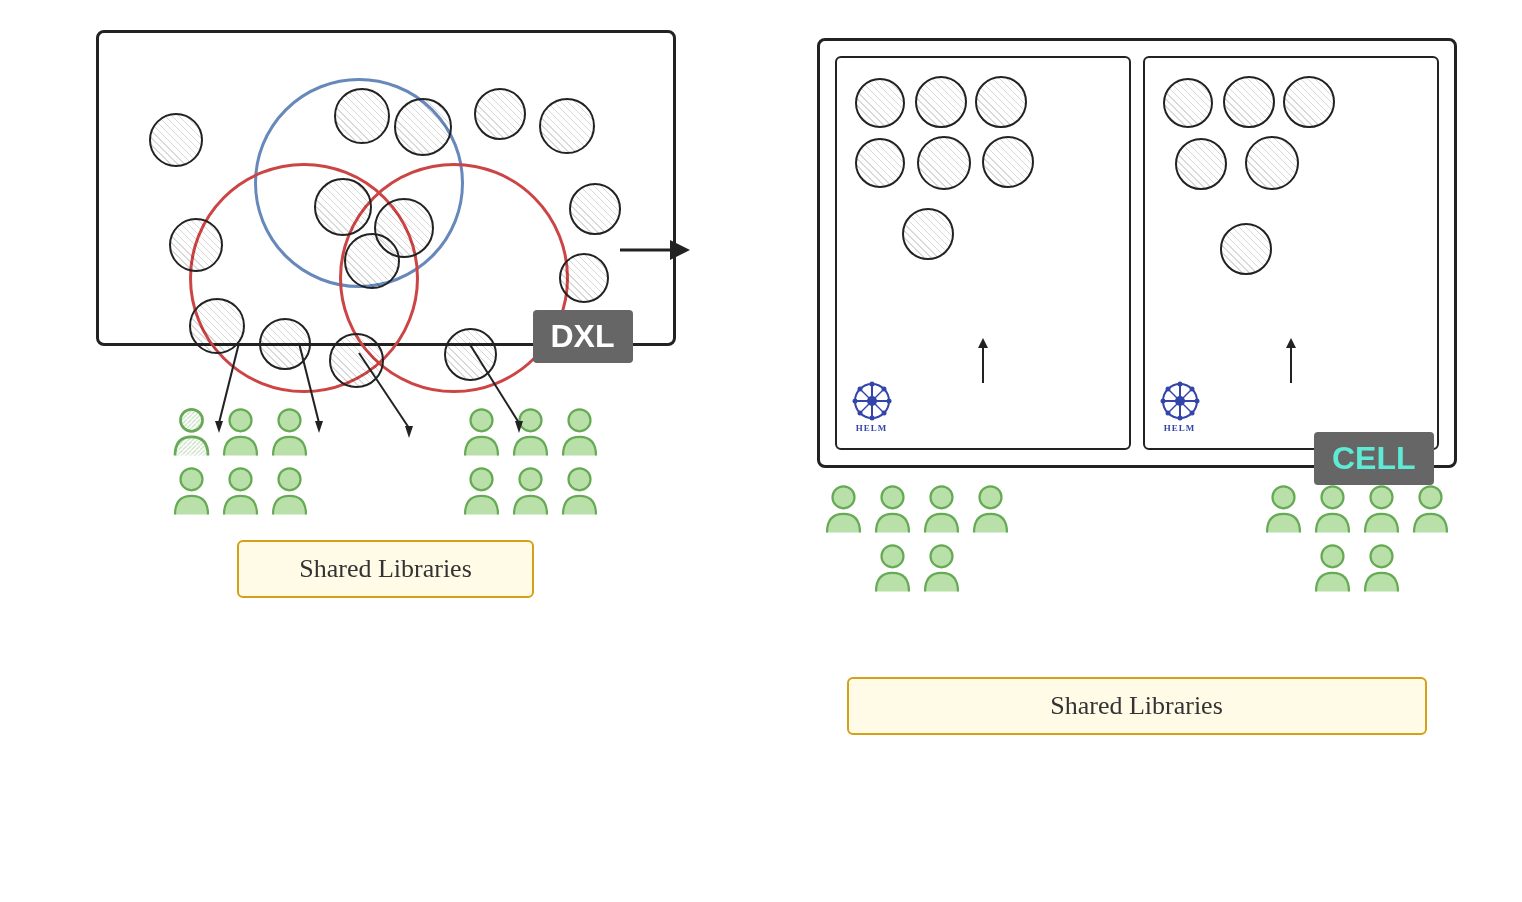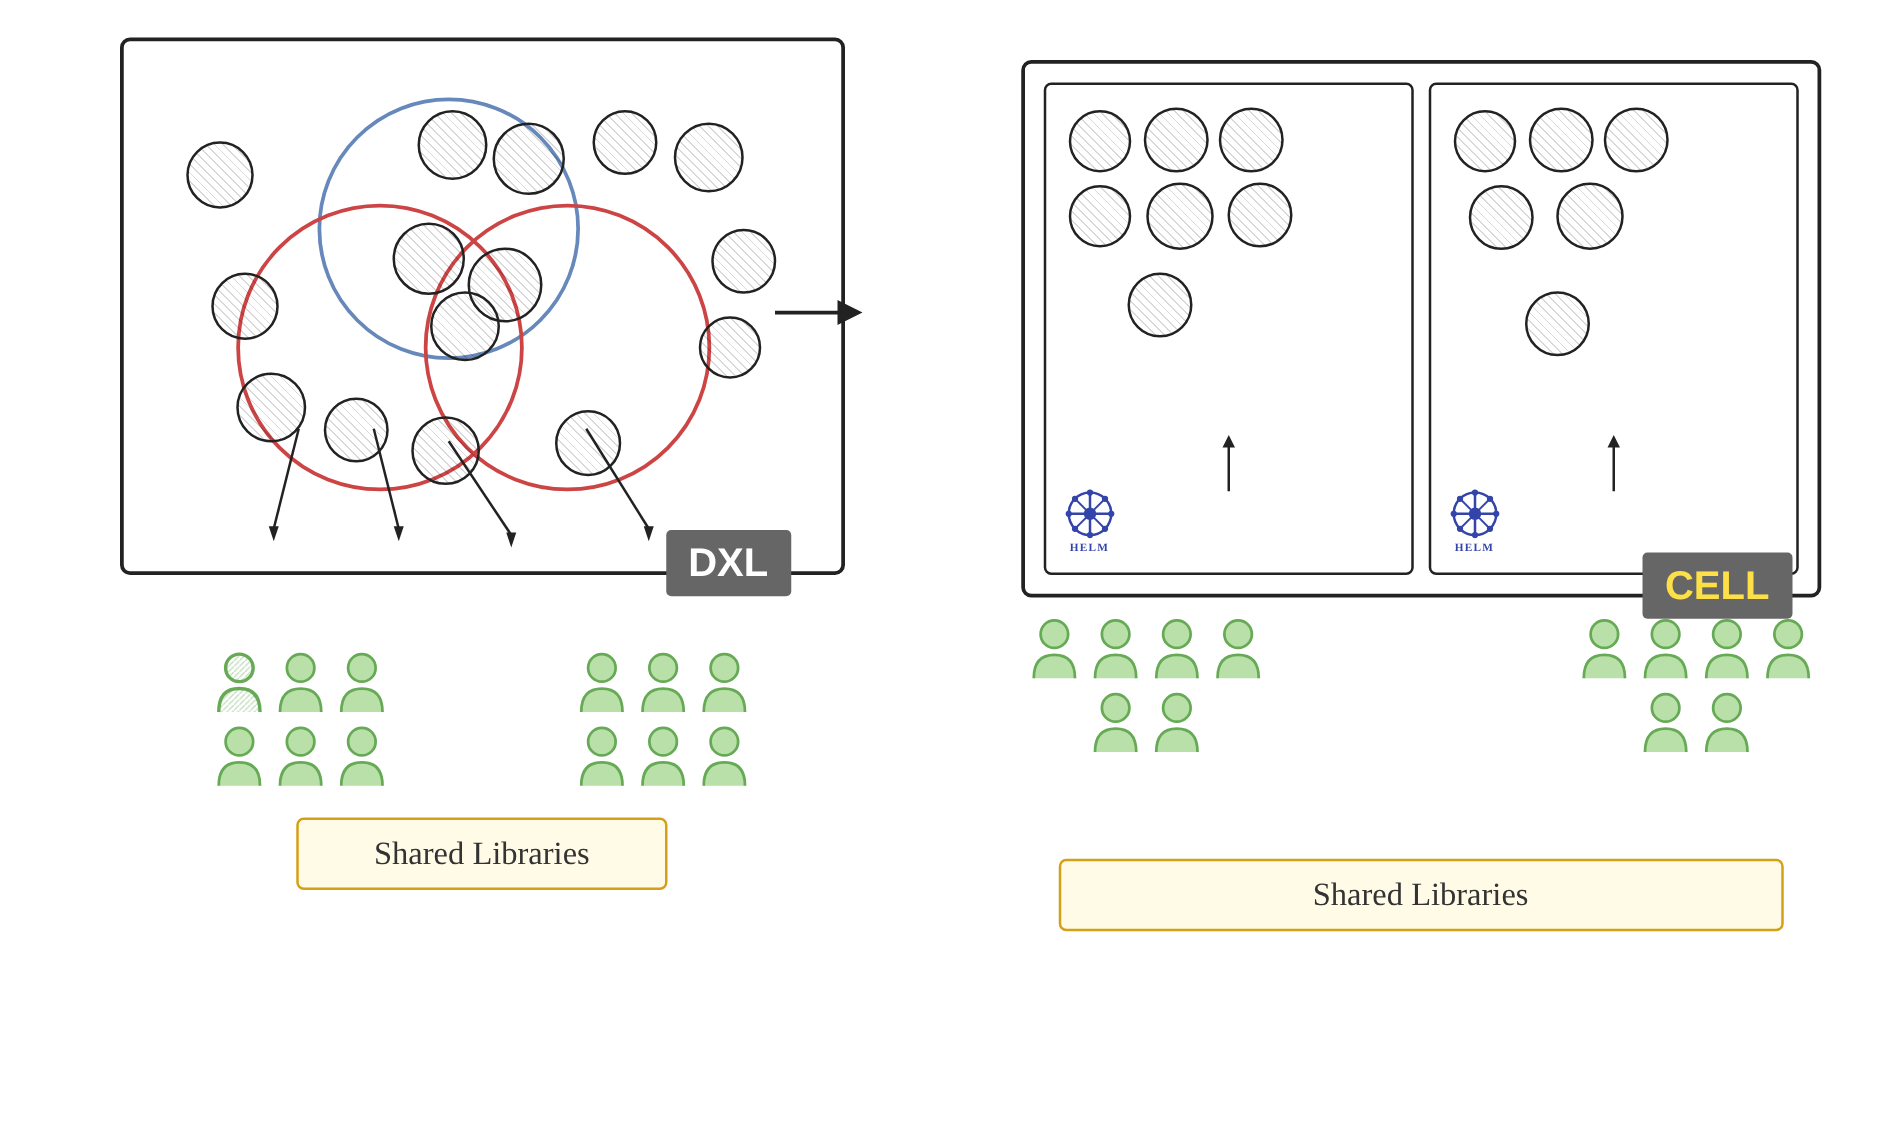--- a/index.html
+++ b/index.html
@@ -40,21 +40,21 @@
     
     .sketch-box {
       border: 3px solid #222;
       border-radius: 8px;
       position: relative;
       background: #fff;
     }
 
     .left-sketch-box {
       width: 580px;
-      height: 430px;
+      height: 316px;
       margin-top: 10px;
     }
 
     
     .circle-blue {
       position: absolute;
       width: 210px;
       height: 210px;
       border: 3px solid #6688bb;
       border-radius: 50%;
@@ -144,41 +144,41 @@
     }
 
     
     .right-sketch-outer {
       width: 640px;
       height: 430px;
       border: 3px solid #222;
       border-radius: 8px;
       position: relative;
       background: #fff;
-      margin-top: 28px;
+      margin-top: 18px;
       display: flex;
       gap: 12px;
       padding: 15px;
     }
 
     .inner-cell-box {
       flex: 1;
       border: 2.5px solid #222;
       border-radius: 6px;
       position: relative;
       background: #fff;
     }
 
     
     .cell-label {
       position: absolute;
       bottom: -20px;
       right: 20px;
       background: #666;
-      color: #fde047;
+      color: #5eead4;
       font-size: 32px;
       font-weight: bold;
       padding: 8px 18px;
       border-radius: 4px;
       font-family: Arial, sans-serif;
     }
 
     
     .helm-icon {
       position: absolute;

